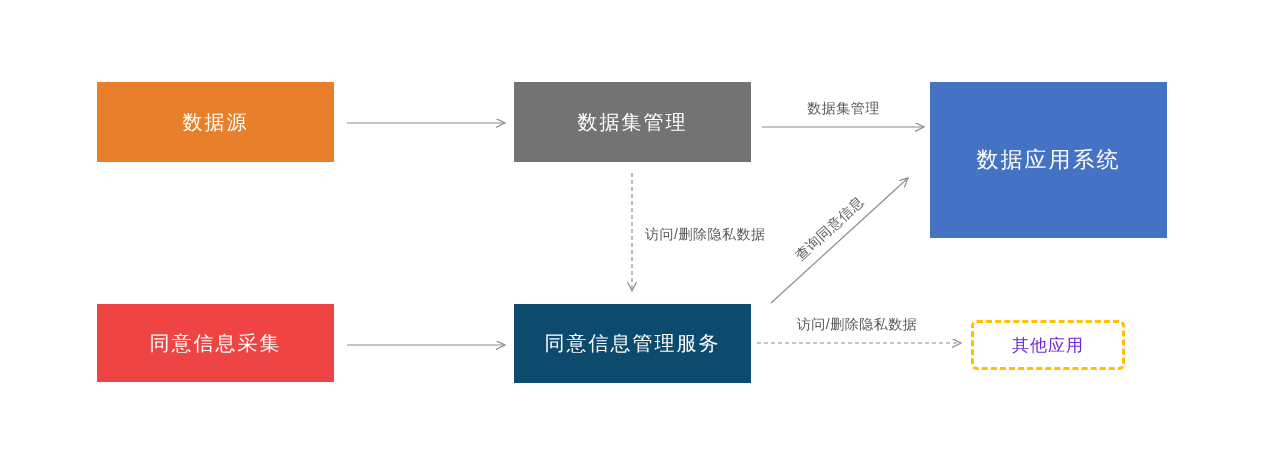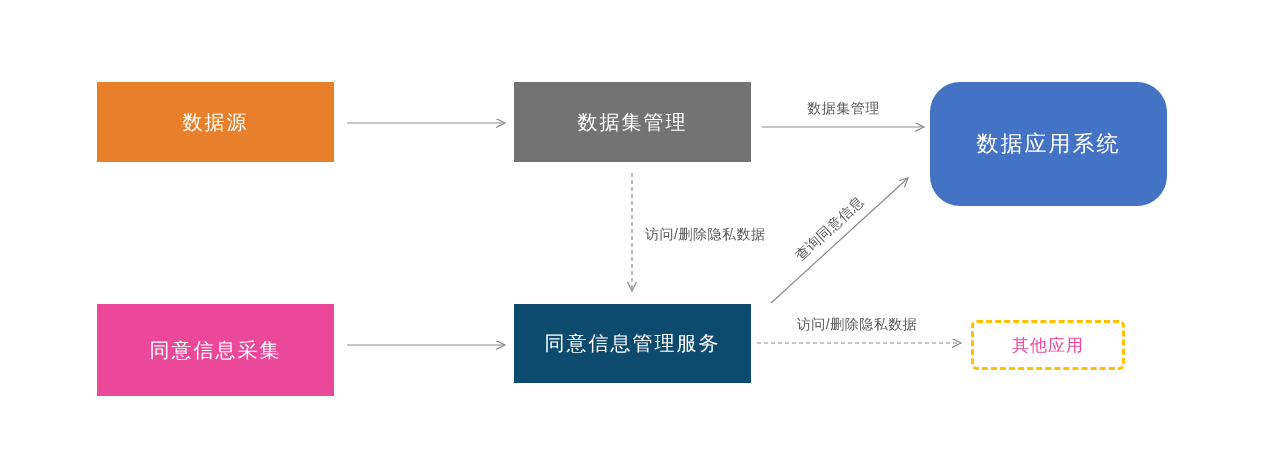--- a/index.html
+++ b/index.html
@@ -27,29 +27,29 @@
     justify-content: center;
     color: #ffffff;
     font-size: 20px;
     font-weight: 300;
     letter-spacing: 2px;
     text-align: center;
   }
 
   .node-data-source            { left: 97px;  top: 82px;  width: 237px; height: 80px;  background: #E8802B; }
   .node-dataset-management     { left: 514px; top: 82px;  width: 237px; height: 80px;  background: #737373; }
-  .node-data-application       { left: 930px; top: 82px;  width: 237px; height: 124px; background: #4472C4; font-size: 22px; border-radius: 30px; }
-  .node-consent-collection     { left: 97px;  top: 304px; width: 237px; height: 92px;  background: #ec4899; }
+  .node-data-application       { left: 930px; top: 82px;  width: 237px; height: 156px; background: #4472C4; font-size: 22px; }
+  .node-consent-collection     { left: 97px;  top: 304px; width: 237px; height: 78px;  background: #ef4444; }
   .node-consent-management     { left: 514px; top: 304px; width: 237px; height: 79px;  background: #0c4a6e; }
   .node-other-applications {
     left: 971px; top: 320px; width: 154px; height: 50px;
     background: #ffffff;
     border: 3px dashed #FFC000;
     border-radius: 6px;
-    color: #ec4899;
+    color: #6d28d9;
     font-size: 17px;
     font-weight: 400;
     letter-spacing: 1px;
   }
 
   .edge-label {
     position: absolute;
     font-size: 14px;
     color: #595959;
     white-space: nowrap;

